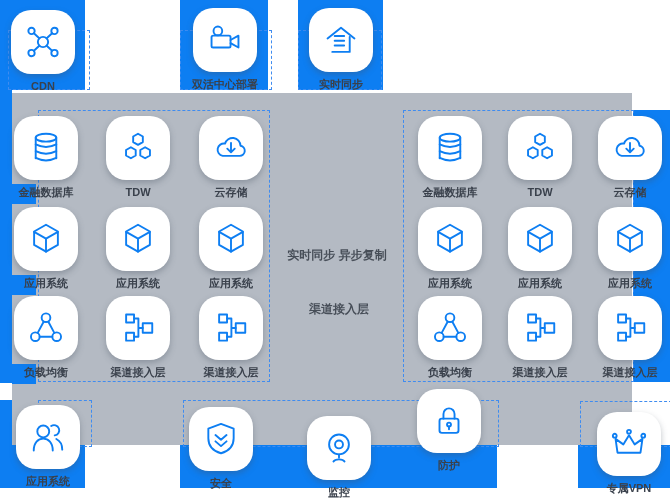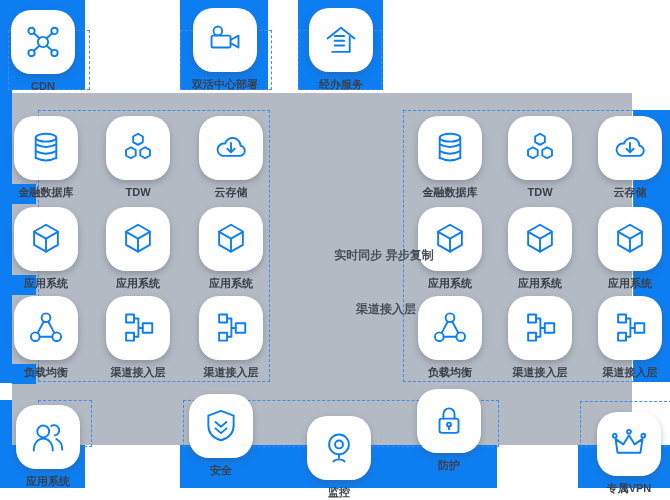--- a/index.html
+++ b/index.html
@@ -14,21 +14,21 @@
   .dashed{position:absolute;border:1px dashed #3f8cf0;z-index:4;}
   .cell{position:absolute;width:66px;display:flex;flex-direction:column;align-items:center;z-index:5;}
   .tile{
     width:64px;height:64px;background:#ffffff;border-radius:20px;
     box-shadow:0 3px 6px rgba(70,80,95,.35);
     display:flex;align-items:center;justify-content:center;
   }
   .ic{width:38px;height:38px;}
   .ic *{fill:none;stroke:#0d7ef2;stroke-width:2.4;stroke-linecap:round;stroke-linejoin:round;}
   .lbl{margin-top:7px;font-size:11px;font-weight:700;color:#3a414c;white-space:nowrap;line-height:1;}
-  .ctext{position:absolute;z-index:5;font-size:12px;font-weight:700;color:#474e58;white-space:nowrap;transform:translateX(-50%);margin-left:47px;}
+  .ctext{position:absolute;z-index:5;font-size:12px;font-weight:700;color:#474e58;white-space:nowrap;transform:translateX(-50%);}
   .defs{position:absolute;width:0;height:0;overflow:hidden;}
 </style>
 </head>
 <body>
 
 <svg class="defs" aria-hidden="true">
   <defs>
     <symbol id="sym-cdn" viewBox="0 0 48 48">
       <circle cx="24" cy="24" r="6.5"></circle>
       <circle cx="9.5" cy="10" r="4"></circle>
@@ -146,21 +146,21 @@
       </svg>
     </div>
   <div class="lbl">双活中心部署</div>
 </div>
 <div class="cell" style="left:308px;top:8px">
   <div class="tile">
       <svg class="ic">
         <use href="#sym-disaster"></use>
       </svg>
     </div>
-  <div class="lbl">经办服务</div>
+  <div class="lbl">实时同步</div>
 </div>
 
 <div class="cell" style="left:13px;top:116px">
   <div class="tile">
       <svg class="ic">
         <use href="#sym-db"></use>
       </svg>
     </div>
   <div class="lbl">金融数据库</div>
 </div>
@@ -306,21 +306,21 @@
 <div class="ctext" style="left:339px;top:301px">渠道接入层</div>
 
 <div class="cell" style="left:15px;top:405px">
   <div class="tile">
       <svg class="ic">
         <use href="#sym-users"></use>
       </svg>
     </div>
   <div class="lbl">应用系统</div>
 </div>
-<div class="cell" style="left:188px;top:394px">
+<div class="cell" style="left:188px;top:407px">
   <div class="tile">
       <svg class="ic">
         <use href="#sym-shield"></use>
       </svg>
     </div>
   <div class="lbl">安全</div>
 </div>
 <div class="cell" style="left:306px;top:416px">
   <div class="tile">
       <svg class="ic">

